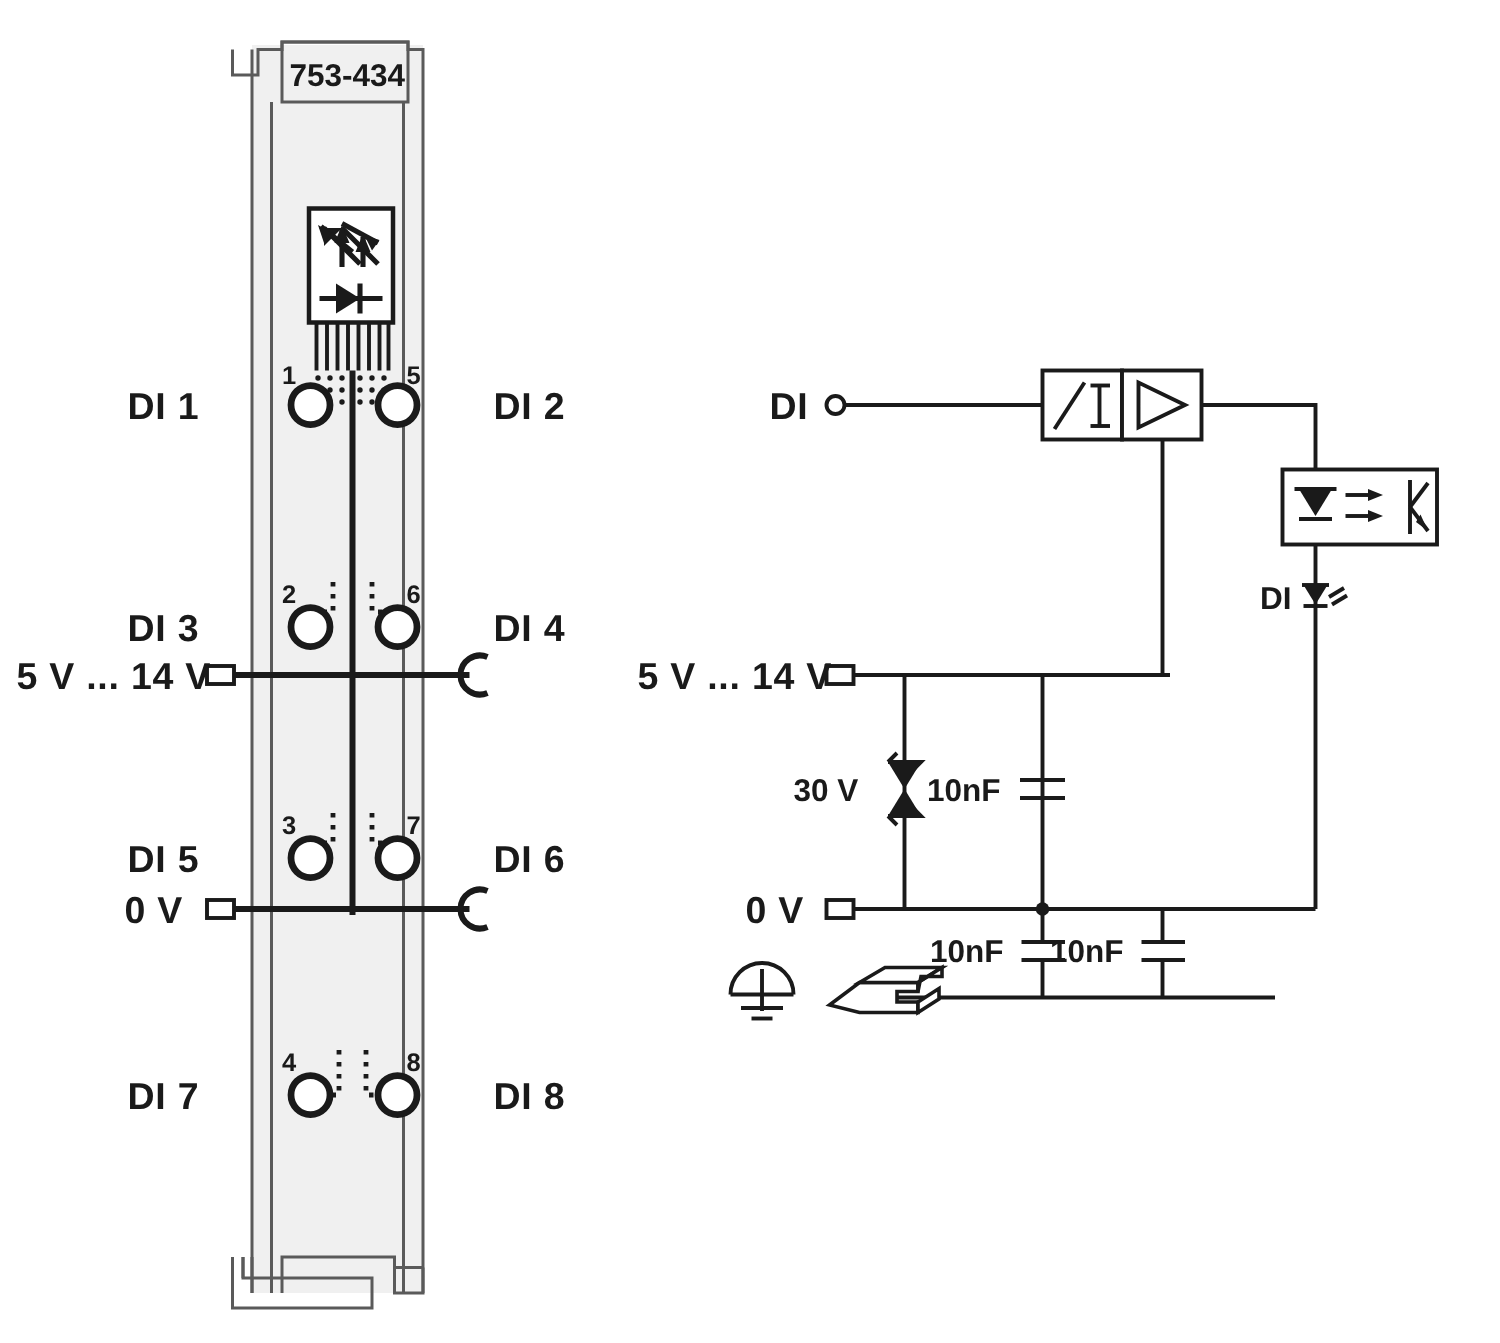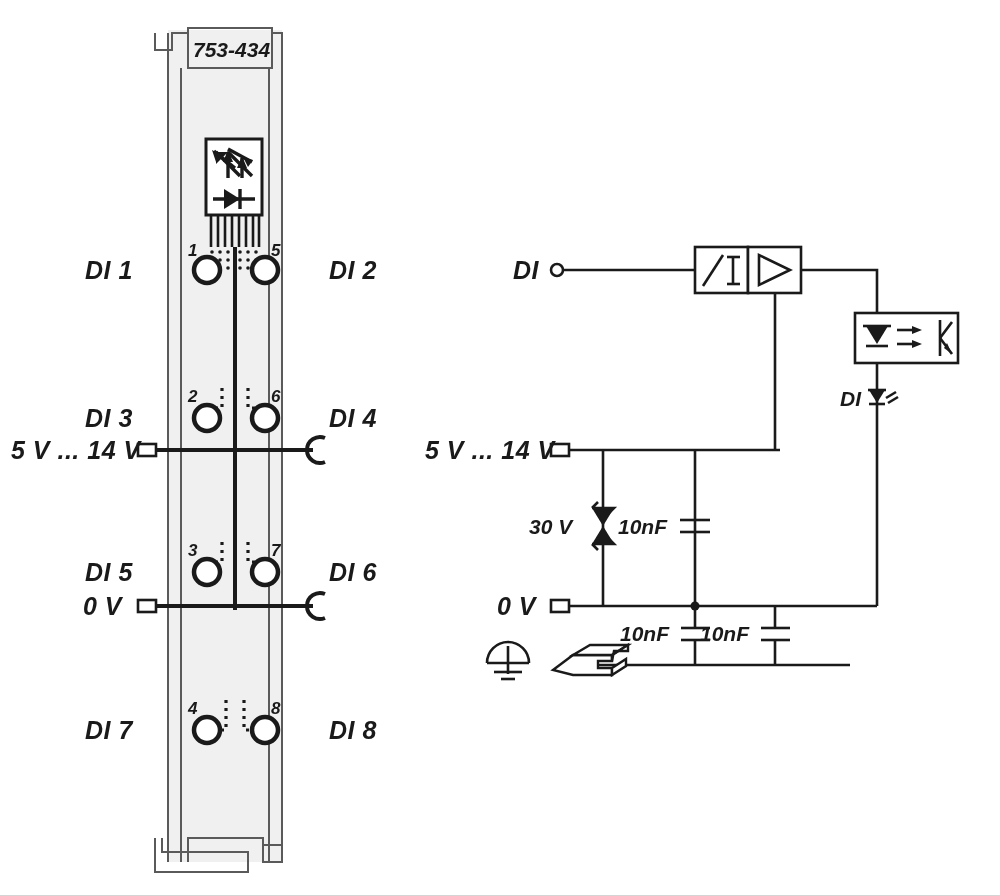--- a/index.html
+++ b/index.html
@@ -10,21 +10,20 @@
   body {
     width: 1000px;
     height: 895px;
     font-family: "Liberation Sans", sans-serif;
     overflow: hidden;
   }
   #stage {
     position: relative;
     width: 1000px;
     height: 895px;
-    font-style: italic;
   }
   svg#diagram {
     position: absolute;
     top: 0;
     left: 0;
     width: 1000px;
     height: 895px;
   }
   text {
     font-family: "Liberation Sans", sans-serif;

